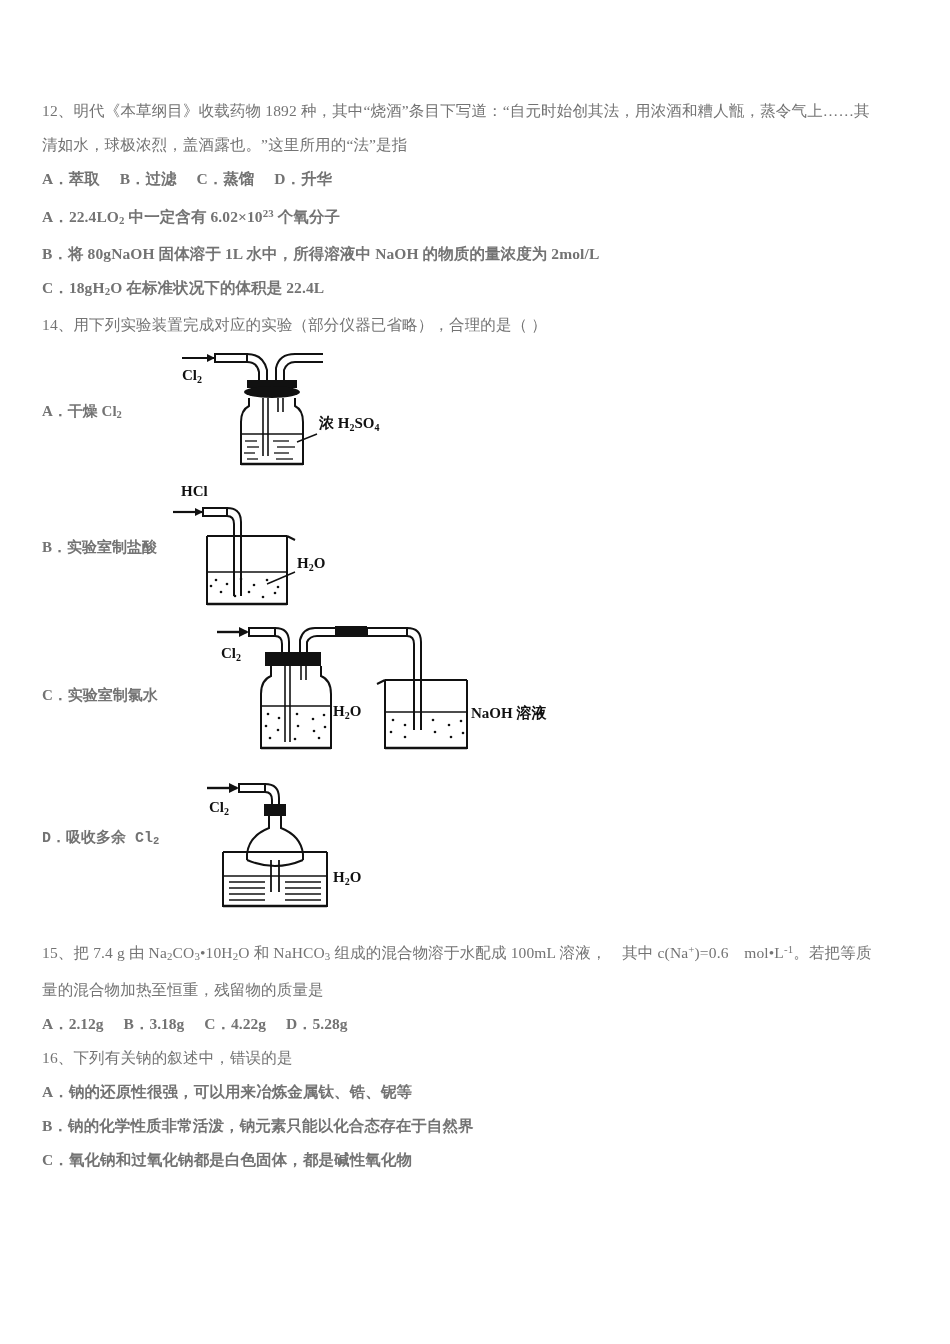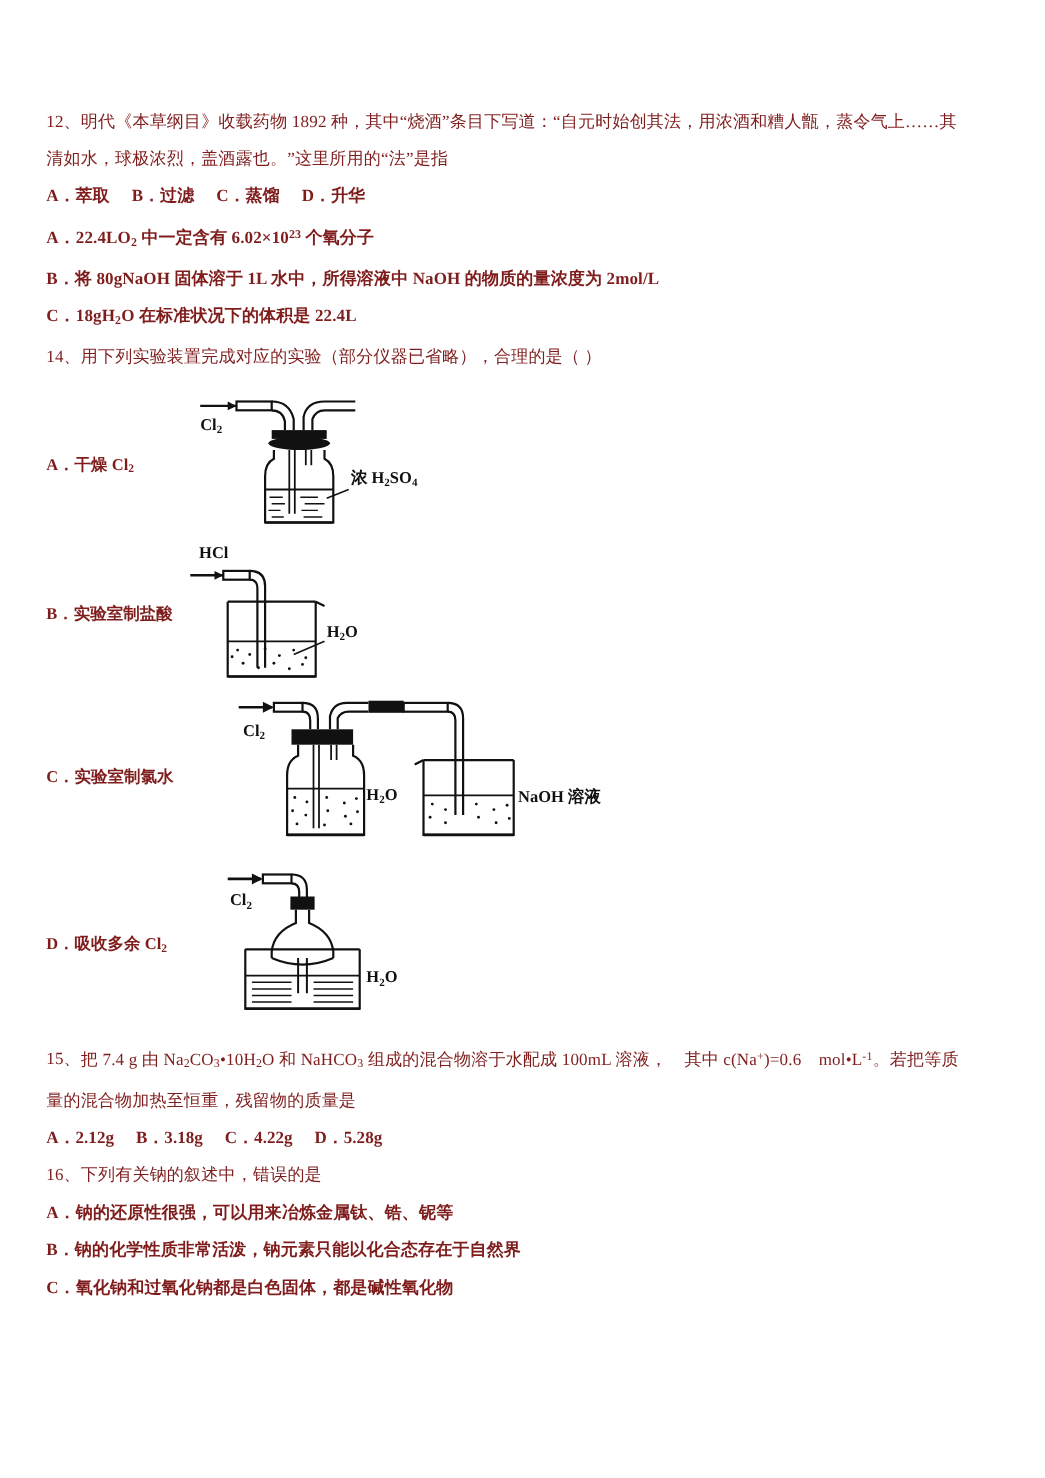--- a/index.html
+++ b/index.html
@@ -8,21 +8,21 @@
     padding: 0;
     background: #ffffff;
   }
   .page {
     position: relative;
     width: 950px;
     height: 1344px;
     background: #ffffff;
     margin: 0 auto;
     font-family: "Liberation Serif", "DejaVu Serif", serif;
-    color: #7f1d1d;
+    color: #737373;
     overflow: hidden;
   }
   .content {
     position: absolute;
     left: 42px;
     top: 96px;
     width: 876px;
   }
 
   
@@ -97,21 +97,21 @@
       </p>
     </div>
 
     <div>
       <p class="opt"><span class="lbl">A．</span><span>22.4LO<sub>2</sub> 中一定含有 6.02×10<sup>23</sup> 个氧分子</span></p>
       <p class="opt"><span class="lbl">B．</span><span>将 80gNaOH 固体溶于 1L 水中，所得溶液中 NaOH 的物质的量浓度为 2mol/L</span></p>
       <p class="opt"><span class="lbl">C．</span><span>18gH<sub>2</sub>O 在标准状况下的体积是 22.4L</span></p>
     </div>
 
     <div>
-      <p class="q-stem" style="margin-bottom:13px;">
+      <p class="q-stem" style="margin-bottom:2px;">
         <span class="q-num">14、</span><span>用下列实验装置完成对应的实验（部分仪器已省略），合理的是（    ）</span>
       </p>
 
       <div class="fig-row" style="height:130px;">
         <div class="fig-label" style="top:60px;">A．干燥 Cl<sub>2</sub></div>
         <svg class="fig-svg" width="330" height="130" viewBox="0 0 330 130" style="position:absolute;left:95px;top:0;">
 
           <line class="stroke" x1="45" y1="16" x2="78" y2="16" stroke-width="2.2"></line>
           <polygon points="78,16 70,12 70,20" fill="#111"></polygon>
 
@@ -277,21 +277,21 @@
 
           <text class="lbl-main" x="196" y="98">H<tspan class="lbl-sub" dy="3">2</tspan><tspan dy="-3">O</tspan></text>
 
           <text class="lbl-main" x="334" y="100">NaOH 溶液</text>
         </svg>
       </div>
 
       <div class="spacer-md"></div>
 
       <div class="fig-row" style="height:140px;">
-        <div class="fig-label" style="top:62px;">D．吸收多余 Cl<sub>2</sub></div>
+        <div class="fig-label" style="top:52px;font-family:Liberation Mono, monospace;">D．吸收多余 Cl<sub>2</sub></div>
         <svg class="fig-svg" width="330" height="140" viewBox="0 0 330 140" style="position:absolute;left:95px;top:0;">
 
           <line class="stroke" x1="70" y1="12" x2="100" y2="12" stroke-width="2.4"></line>
           <polygon points="102,12 92,7 92,17" fill="#111"></polygon>
 
           <rect class="stroke" x="102" y="8" width="26" height="8" stroke-width="2"></rect>
 
           <path class="stroke" d="M128,8 Q142,8 142,22 L142,30" stroke-width="2"></path>
           <path class="stroke" d="M128,16 Q135,16 135,24 L135,30" stroke-width="2"></path>
 

